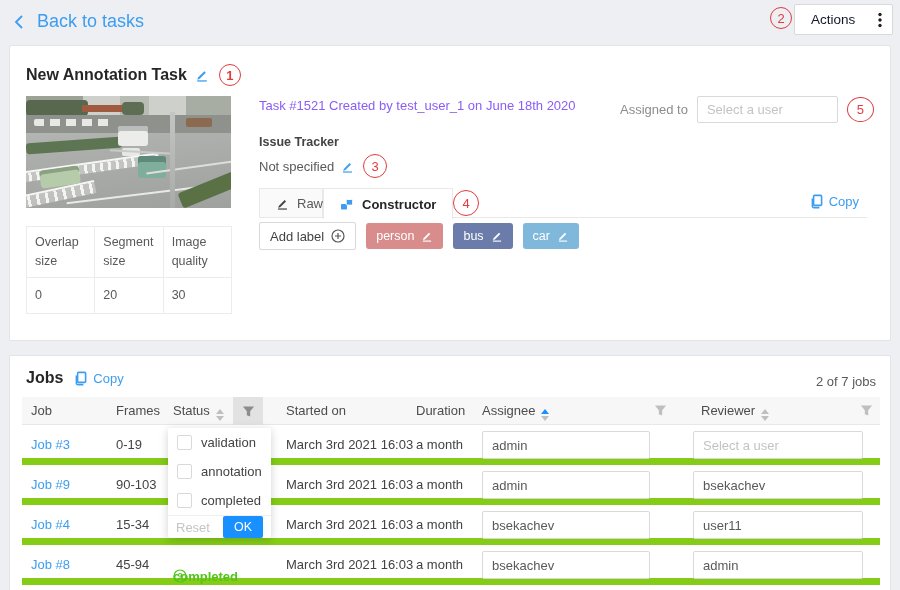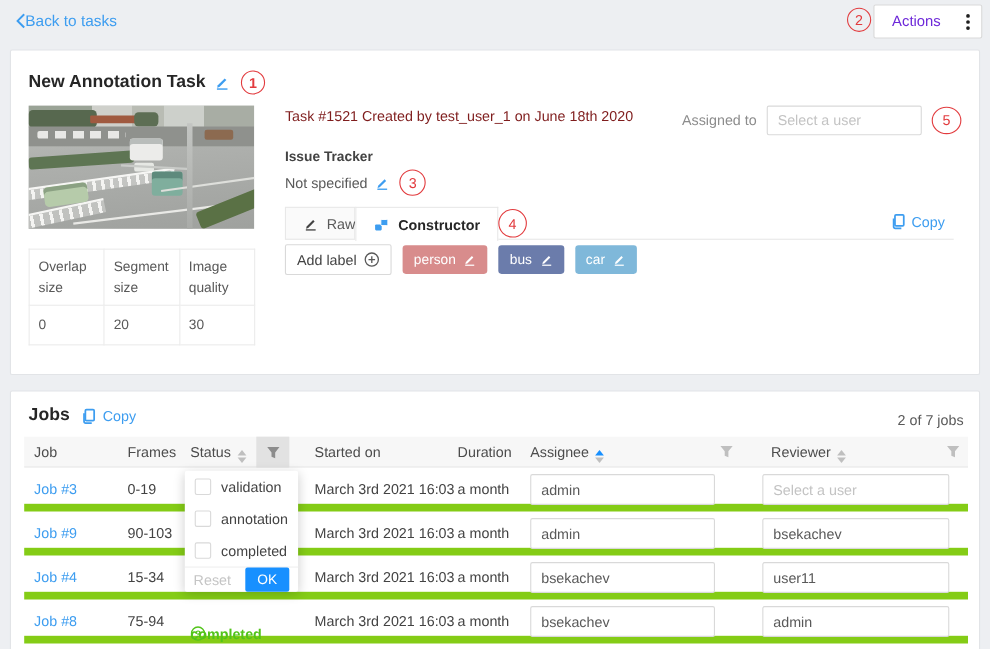--- a/index.html
+++ b/index.html
@@ -2,22 +2,22 @@
 <html><head>
 <meta charset="utf-8">
 <style>
   * { margin:0; padding:0; box-sizing:border-box; }
   html,body { width:900px; height:590px; overflow:hidden; }
   body { font-family:"Liberation Sans","DejaVu Sans",sans-serif; background:#edeff2; font-size:13px; color:#444; }
   .page { position:relative; width:900px; height:590px; }
 
   
   .topbar { position:absolute; left:0; top:0; width:900px; height:40px; }
-  .back-link { position:absolute; left:14px; top:11px; color:#3d9df0; text-decoration:none; display:flex; align-items:center; gap:0; font-size:14px; cursor:pointer; }
-  .actions-btn { position:absolute; right:7px; top:4px; height:31px; min-width:99px; background:#fff; border:1px solid #d9d9d9; border-radius:2px; display:flex; align-items:center; justify-content:space-between; padding:0 10px 0 16px; font-size:13.5px; color:#6d28d9; cursor:pointer; }
+  .back-link { position:absolute; left:14px; top:11px; color:#3d9df0; text-decoration:none; display:flex; align-items:center; gap:14px; font-size:18px; cursor:pointer; }
+  .actions-btn { position:absolute; right:7px; top:4px; height:31px; min-width:99px; background:#fff; border:1px solid #d9d9d9; border-radius:2px; display:flex; align-items:center; justify-content:space-between; padding:0 10px 0 16px; font-size:13.5px; color:#0f172a; cursor:pointer; }
   .circle-num { display:inline-flex; align-items:center; justify-content:center; border:1.7px solid #e23b3e; color:#e23b3e; border-radius:50%; font-size:13px; line-height:1; background:transparent; }
   .cn-2 { position:absolute; right:108px; top:7px; width:22px; height:22px; }
 
   
   .card { position:absolute; left:9px; width:882px; background:#fff; border:1px solid #e2e4e7; border-radius:2px; }
   .card-task { top:45px; height:296px; }
   .card-jobs { top:355px; height:240px; }
 
   
   .task-title { position:absolute; left:16px; top:18px; font-size:16px; font-weight:700; color:#262626; display:flex; align-items:center; gap:8px; }
@@ -25,21 +25,21 @@
   .edit-icon { color:#3d9df0; display:inline-flex; cursor:pointer; }
 
   .thumb { position:absolute; left:16px; top:50px; width:205px; height:112px; overflow:hidden; background:linear-gradient(175deg,#c2c4c0 0%,#aeb0ad 40%,#9fa19e 100%); }
   .thumb div { position:absolute; }
 
   .params-table { position:absolute; left:16px; top:180px; width:206px; border-collapse:collapse; font-size:12.5px; }
   .params-table th, .params-table td { border:1px solid #ececec; text-align:left; padding:6px 8px; font-weight:400; color:#595959; }
   .params-table th { line-height:1.5; width:33.3%; }
   .params-table td { color:#595959; height:36px; }
 
-  .task-meta { position:absolute; left:249px; top:52px; color:#7f1d1d; font-size:13px; }
+  .task-meta { position:absolute; left:249px; top:52px; color:#8b5cf6; font-size:13px; }
   .issue-label { position:absolute; left:249px; top:89px; font-weight:700; color:#434343; font-size:12.5px; }
   .issue-value { position:absolute; left:249px; top:108px; color:#595959; display:flex; align-items:center; gap:7px; }
   .cn-3 { width:24px; height:24px; margin-left:2px; }
 
   .tabs-bar { position:absolute; left:249px; top:142px; width:608px; height:30px; border-bottom:1px solid #e8e8e8; }
   .tab { position:absolute; top:0; height:30px; display:flex; align-items:center; gap:8px; padding:0 16px; font-size:13px; cursor:pointer; }
   .tab-raw { left:0; width:64px; background:#fafafa; border:1px solid #e8e8e8; color:#595959; }
   .tab-constructor { left:64px; background:#fff; border:1px solid #e8e8e8; border-bottom:none; height:31px; color:#262626; font-weight:600; }
   .cn-4 { position:absolute; left:194px; top:2px; width:26px; height:26px; }
   .copy-link { color:#3d9df0; display:inline-flex; align-items:center; gap:6px; cursor:pointer; font-size:13px; }
@@ -338,21 +338,21 @@
         <span class="c-frames">15-34</span>
         <span class="c-status"></span>
         <span class="c-started">March 3rd 2021 16:03</span>
         <span class="c-duration">a month</span>
         <input class="user-input cell-input c-assignee" value="bsekachev" style="">
         <input class="user-input cell-input c-reviewer" value="user11" style="">
       </div>
 
       <div class="job-row">
         <span class="job-link c-job">Job #8</span>
-        <span class="c-frames">75-94</span>
+        <span class="c-frames">45-94</span>
         <span class="c-status status-completed">
           <span>completed</span>
           <span>
             <svg width="14" height="14" viewBox="0 0 14 14">
                 <circle cx="7" cy="7" r="6" fill="none" stroke="#52c41a" stroke-width="1.2"></circle>
                 <text x="7" y="10" text-anchor="middle" font-size="8.5" fill="#52c41a" font-family="sans-serif">?</text>
               </svg>
           </span>
         </span>
         <span class="c-started">March 3rd 2021 16:03</span>

